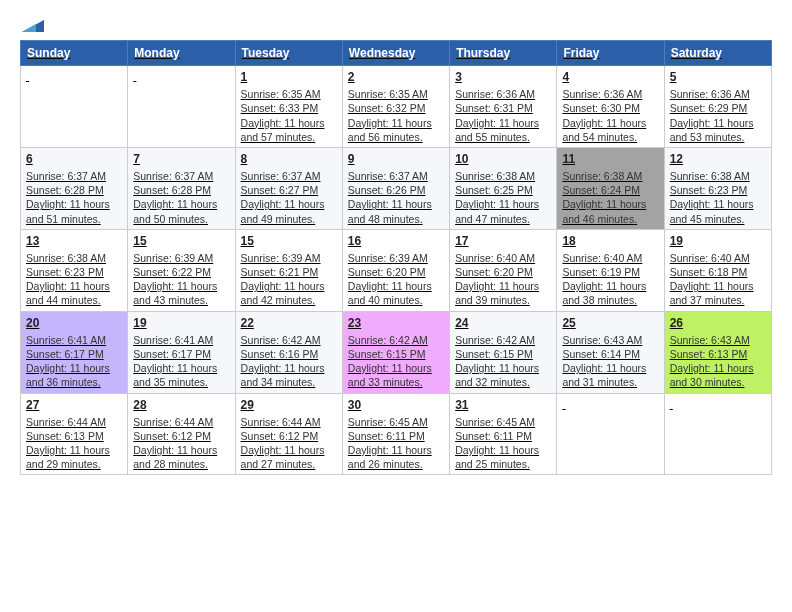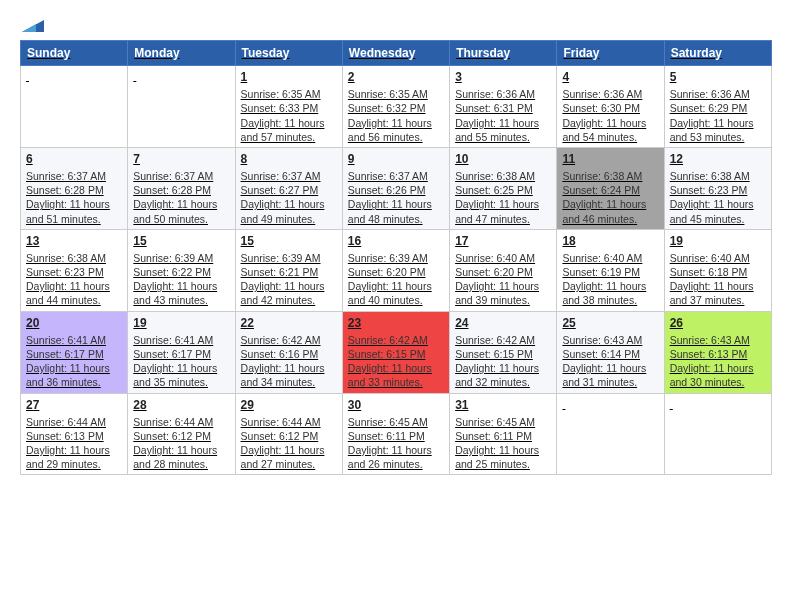--- a/index.html
+++ b/index.html
@@ -222,21 +222,21 @@
             <div class="day-info">Sunrise: 6:41 AM<br>Sunset: 6:17 PM<br>Daylight: 11 hours and 36 minutes.</div>
           </td>
           <td style="background: rgb(245, 247, 250);">
             <span class="day-number">19</span>
             <div class="day-info">Sunrise: 6:41 AM<br>Sunset: 6:17 PM<br>Daylight: 11 hours and 35 minutes.</div>
           </td>
           <td style="background: rgb(245, 247, 250);">
             <span class="day-number">22</span>
             <div class="day-info">Sunrise: 6:42 AM<br>Sunset: 6:16 PM<br>Daylight: 11 hours and 34 minutes.</div>
           </td>
-          <td style="background: #ef4444;">
+          <td style="background: #f0abfc;">
             <span class="day-number">23</span>
             <div class="day-info">Sunrise: 6:42 AM<br>Sunset: 6:15 PM<br>Daylight: 11 hours and 33 minutes.</div>
           </td>
           <td style="background: rgb(245, 247, 250);">
             <span class="day-number">24</span>
             <div class="day-info">Sunrise: 6:42 AM<br>Sunset: 6:15 PM<br>Daylight: 11 hours and 32 minutes.</div>
           </td>
           <td style="background: rgb(245, 247, 250);">
             <span class="day-number">25</span>
             <div class="day-info">Sunrise: 6:43 AM<br>Sunset: 6:14 PM<br>Daylight: 11 hours and 31 minutes.</div>

